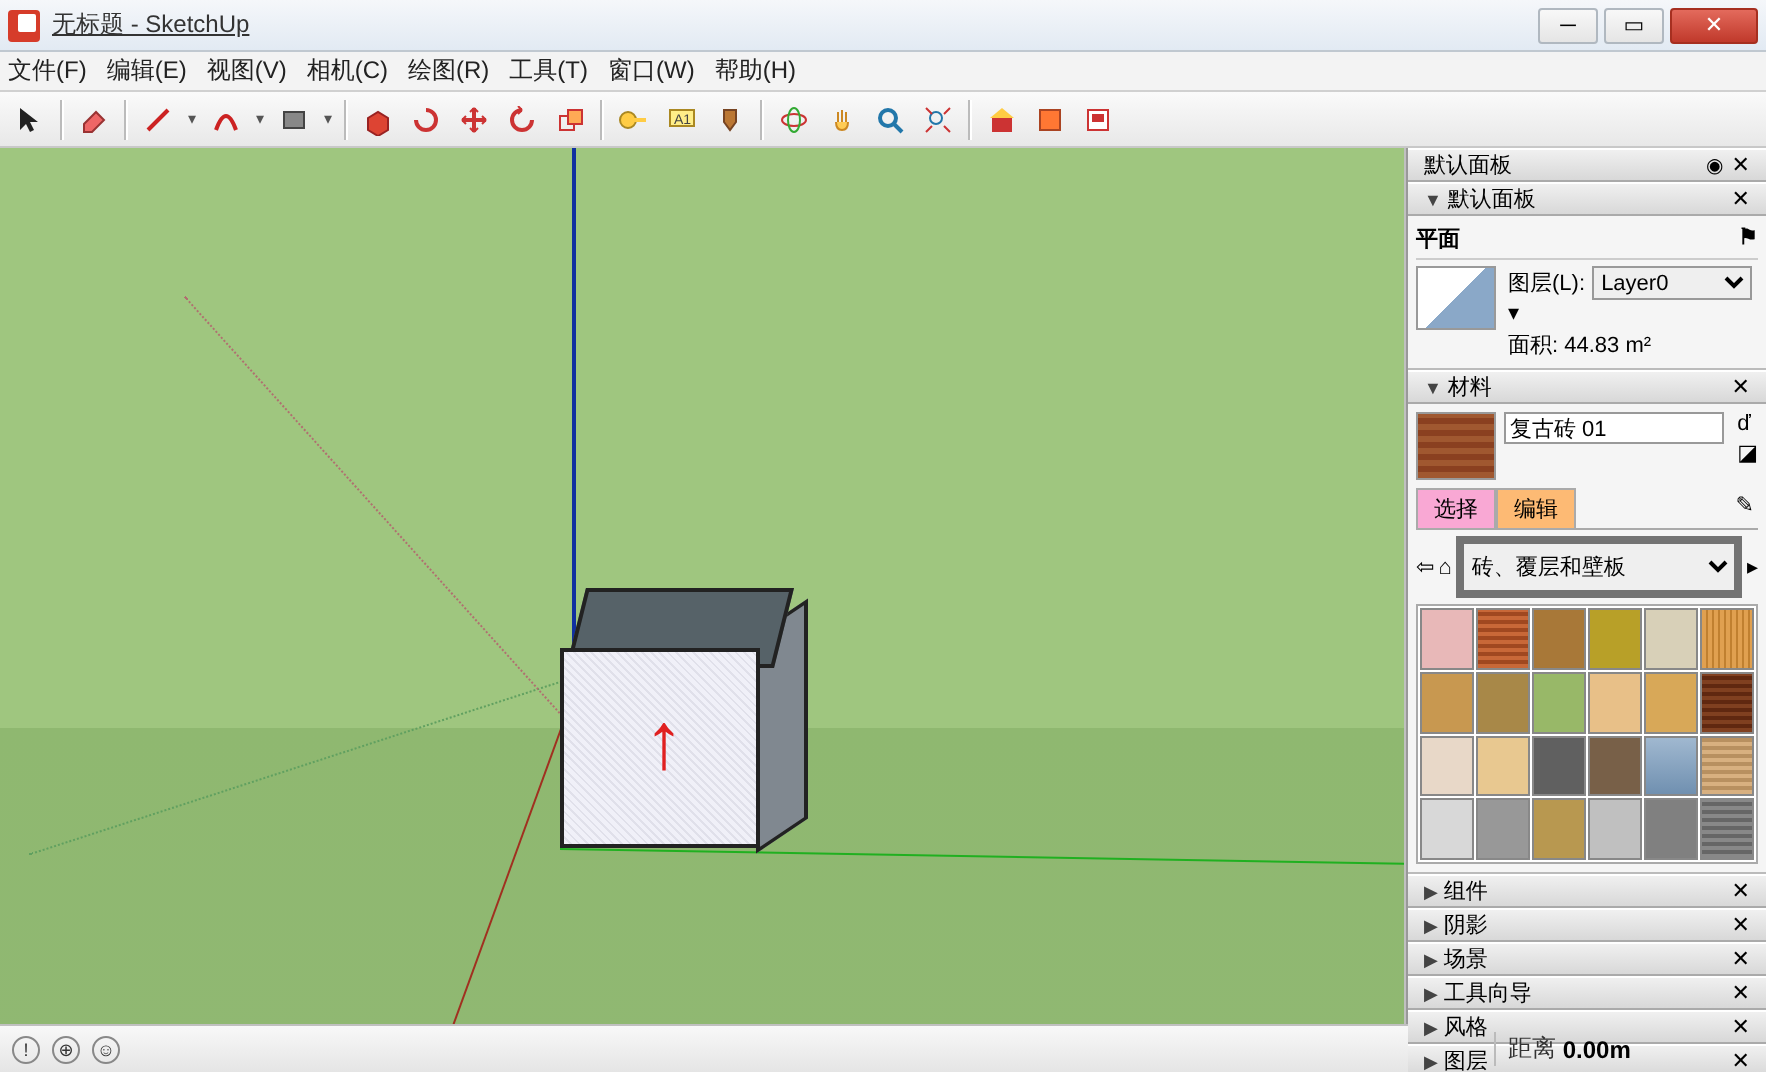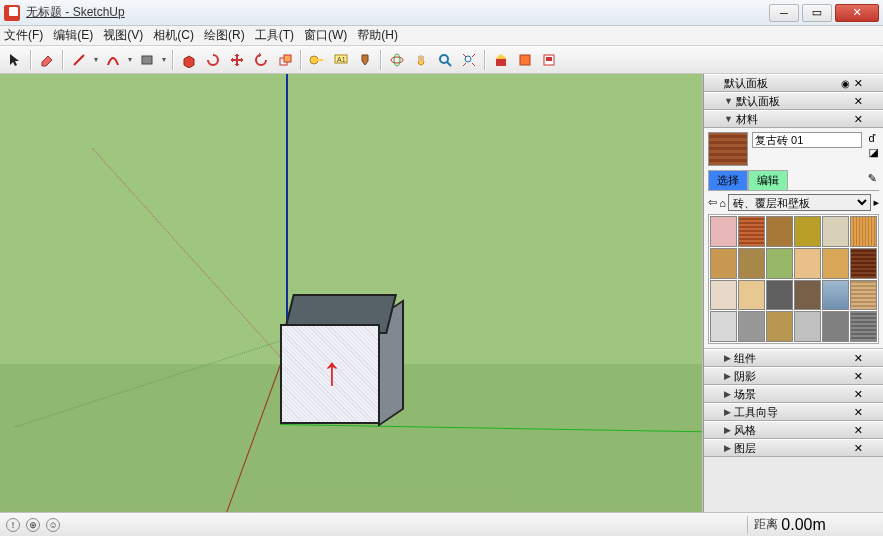--- a/index.html
+++ b/index.html
@@ -13,44 +13,44 @@
 .winbtns .close { background:linear-gradient(#e36a5c,#c0392b); color:#fff; border-color:#a62f20; width:44px; }
 .menubar { height:20px; background:#f3f3f3; border-bottom:1px solid #d0d0d0; display:flex; align-items:center; padding:0 4px; font-size:12px; color:#222; }
 .menubar span { margin-right:10px; cursor:pointer; }
 .toolbar { height:28px; background:linear-gradient(#fafafa,#e8e8e8); border-bottom:1px solid #c8c8c8; display:flex; align-items:center; padding:0 4px; gap:2px; }
 .tb { width:22px; height:22px; display:flex; align-items:center; justify-content:center; cursor:pointer; border:1px solid transparent; }
 .sep { width:2px; height:20px; border-left:1px solid #bbb; border-right:1px solid #fff; margin:0 2px; }
 .drop { width:8px; display:flex; align-items:center; justify-content:center; color:#555; font-size:8px; }
 .main { display:flex; height:438px; }
 .viewport { flex:1; background:#9fc67f; position:relative; border-right:1px solid #c0c0c0; overflow:hidden; }
 .panels { width:180px; background:#eaeaea; display:flex; flex-direction:column; border-left:1px solid #999; }
-.panel-header { height:18px; background:linear-gradient(#f0f0f0,#d8d8d8); border-top:1px solid #fff; border-bottom:1px solid #aaa; display:flex; align-items:center; padding:0 20px; font-size:11px; cursor:pointer; }
+.panel-header { height:18px; background:linear-gradient(#f0f0f0,#d8d8d8); border-top:1px solid #fff; border-bottom:1px solid #aaa; display:flex; align-items:center; padding:0 8px; font-size:11px; cursor:pointer; }
 .panel-header .arrow { font-size:9px; margin-right:3px; color:#444; }
 .panel-header .sp { flex:1; }
 .panel-body { background:#f5f5f5; border-bottom:1px solid #bbb; padding:4px; font-size:11px; }
 .entity-thumb { width:40px; height:32px; background:linear-gradient(135deg,#fff 49.5%,#8aa8c8 50%); border:1px solid #999; float:left; margin-right:4px; }
 .lbl { display:inline-block; }
 .layer-select { width:80px; height:17px; font-size:11px; border:1px solid #999; }
 .mat-thumb { width:40px; height:34px; background:repeating-linear-gradient(0deg,#a05830,#a05830 3px,#8a4020 3px,#8a4020 6px); border:1px solid #999; float:left; margin-right:4px; }
 .mat-name { width:110px; height:16px; border:1px solid #999; font-size:11px; padding:0 2px; }
 .mat-tabs { display:flex; border-bottom:1px solid #aaa; margin-top:4px; font-size:11px; }
-.mat-tab { padding:2px 8px; border:1px solid #aaa; border-bottom:none; background:#86efac; cursor:pointer; }
-.mat-tab.active { background:#3b82f6; }
+.mat-tab { padding:2px 8px; border:1px solid #aaa; border-bottom:none; background:#fdba74; cursor:pointer; }
+.mat-tab.active { background:#f9a8d4; }
 .mat-toolbar { display:flex; align-items:center; gap:2px; padding:3px 0; }
-.mat-cat { flex:1; height:17px; font-size:11px; border:1px solid #737373; }
+.mat-cat { flex:1; height:31px; font-size:11px; border:4px solid #737373; }
 .swatches { display:grid; grid-template-columns:repeat(6,1fr); gap:1px; background:#fff; border:1px solid #aaa; padding:1px; height:130px; overflow:hidden; }
 .sw { border:1px solid #888; }
 .sw1{background:#e8b8b8}.sw2{background:repeating-linear-gradient(0deg,#c86838,#c86838 2px,#a04820 2px,#a04820 4px)}.sw3{background:#a87838}.sw4{background:#b8a028}.sw5{background:#d8d0b8}.sw6{background:repeating-linear-gradient(90deg,#e0a050,#e0a050 2px,#c08030 2px,#c08030 3px)}
 .sw7{background:#c89850}.sw8{background:#a88848}.sw9{background:#98b868}.sw10{background:#e8c088}.sw11{background:#d8a858}.sw12{background:repeating-linear-gradient(0deg,#804020,#804020 2px,#602810 2px,#602810 4px)}
 .sw13{background:#e8d8c8}.sw14{background:#e8c890}.sw15{background:#606060}.sw16{background:#786048}.sw17{background:linear-gradient(#a0b8d0,#7090b0)}.sw18{background:repeating-linear-gradient(0deg,#d8b080,#d8b080 2px,#b89060 2px,#b89060 4px)}
 .sw19{background:#d8d8d8}.sw20{background:#989898}.sw21{background:#b89850}.sw22{background:#c0c0c0}.sw23{background:#808080}.sw24{background:repeating-linear-gradient(0deg,#888,#888 2px,#666 2px,#666 4px)}
 .statusbar { height:24px; background:linear-gradient(#f8f8f8,#e5e5e5); border-top:1px solid #c0c0c0; display:flex; align-items:center; padding:0 6px; font-size:12px; color:#333; }
 .sb-icon { width:14px; height:14px; border:1px solid #888; border-radius:50%; margin-right:6px; display:flex; align-items:center; justify-content:center; font-size:9px; cursor:pointer; }
 .sb-dim { margin-left:auto; width:130px; border-left:1px solid #bbb; padding-left:6px; display:flex; align-items:center; }
-.sb-dim input { width:70px; border:none; background:transparent; font-size:16px; }
+.sb-dim input { width:70px; border:none; background:transparent; font-size:12px;font-weight:bold; }
 
 .axis-blue { position:absolute; left:286px; top:0; width:2px; height:274px; background:#1030a0; }
 .axis-green { position:absolute; left:280px; top:350px; width:450px; height:1px; background:#20b020; transform-origin:left; transform:rotate(1deg); }
 .axis-green2 { position:absolute; left:0; top:260px; width:300px; height:0; border-top:1px dotted #60a060; transform-origin:right; transform:rotate(-18deg); }
 .axis-red { position:absolute; left:286px; top:274px; width:1px; height:230px; background:#a03020; transform-origin:top; transform:rotate(20deg); }
 .axis-red2 { position:absolute; left:286px; top:0; width:0; height:290px; border-left:1px dotted #b07070; transform-origin:bottom; transform:rotate(-42deg); }
 .ground { position:absolute; left:0; top:290px; right:0; height:170px; background:linear-gradient(#8fb870,#90b872); }
 .cube { position:absolute; left:280px; top:220px; width:120px; height:130px; }
 .cube .top { position:absolute; left:8px; top:0; width:104px; height:40px; background:#566268; transform:skewX(-14deg); border:2px solid #222; }
 .cube .front { position:absolute; left:0; top:30px; width:100px; height:100px; background:repeating-linear-gradient(45deg,#f0f0f8,#f0f0f8 2px,#e0e0ea 2px,#e0e0ea 3px); border:2px solid #222; }
@@ -226,20 +226,36 @@
       <span style="font-size:10px;margin-right:4px;">◉</span>
       <span>✕</span>
     </div>
 
     <div class="panel-header">
         <span class="arrow">▼</span>
         <span>默认面板</span>
         <span class="sp"></span>
         <span>✕</span>
       </div>
+    <div class="panel-body">
+      <div style="font-weight:bold;border-bottom:1px solid #ccc;padding-bottom:2px;margin-bottom:3px;display:flex;">
+        <span>平面</span>
+        <span class="sp" style="flex:1"></span>
+        <span>⚑</span>
+      </div>
+      <div class="entity-thumb"></div>
+      <div style="margin-left:46px;">
+        <span class="lbl">图层(L):</span>
+        <select class="layer-select"><option>Layer0</option></select>
+        <span>▾</span>
+        <div style="margin-top:2px;"><span class="lbl">面积:</span>
+        <span>44.83 m²</span></div>
+      </div>
+      <div style="clear:both"></div>
+    </div>
 
     <div class="panel-header">
         <span class="arrow">▼</span>
         <span>材料</span>
         <span class="sp"></span>
         <span>✕</span>
       </div>
     <div class="panel-body">
       <div class="mat-thumb"></div>
       <input class="mat-name" value="复古砖 01" style="">

